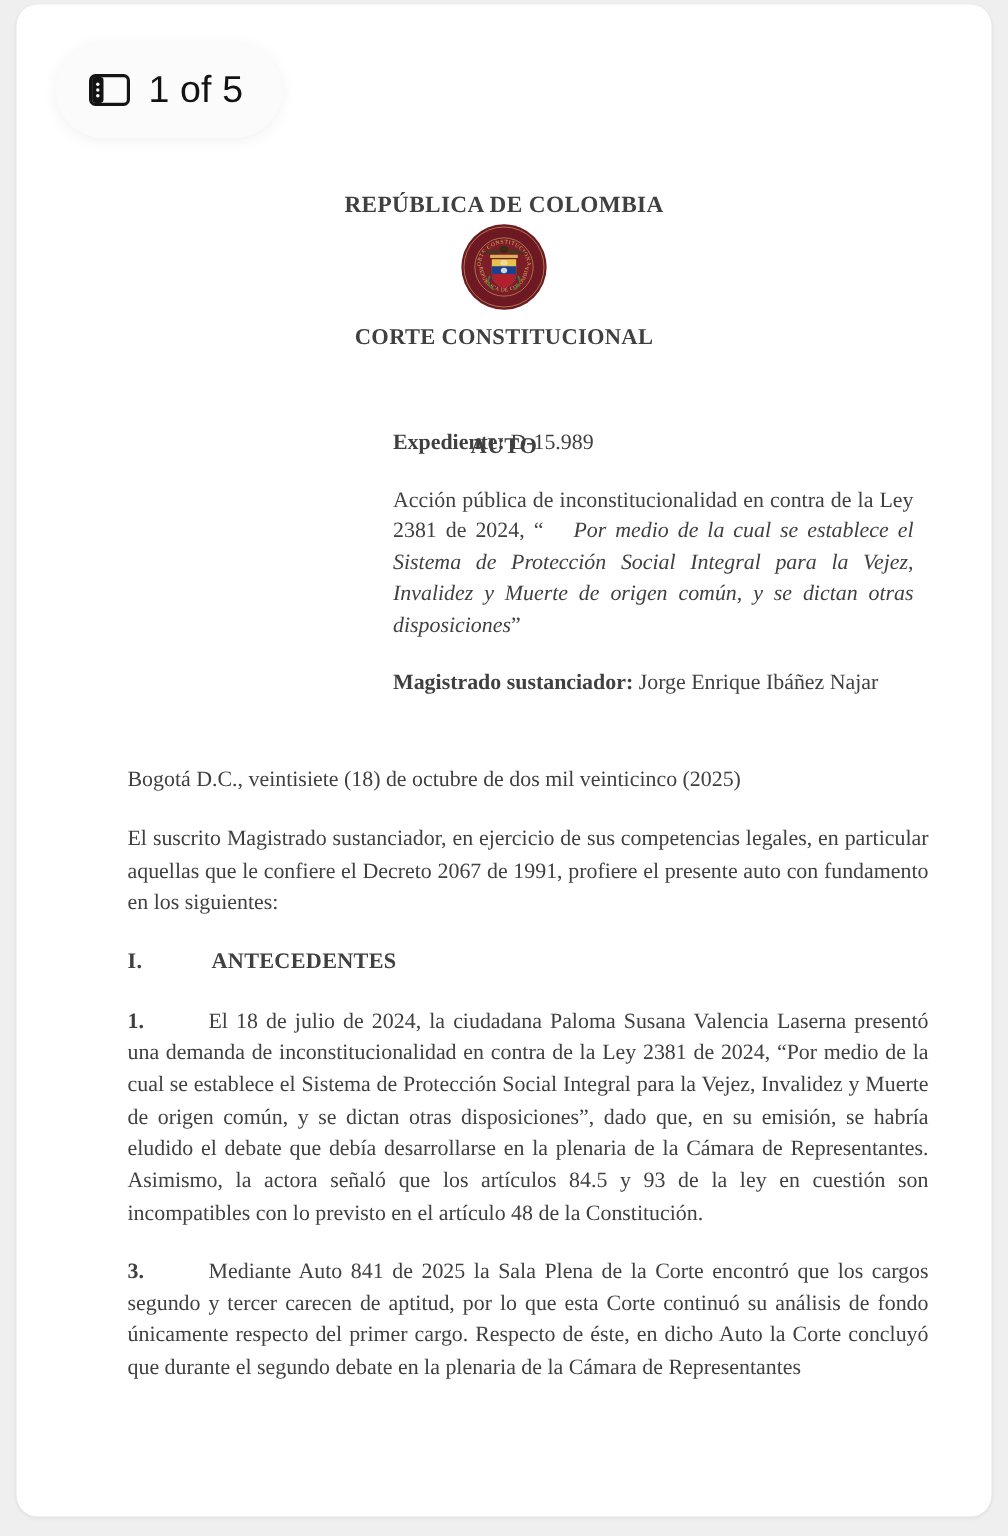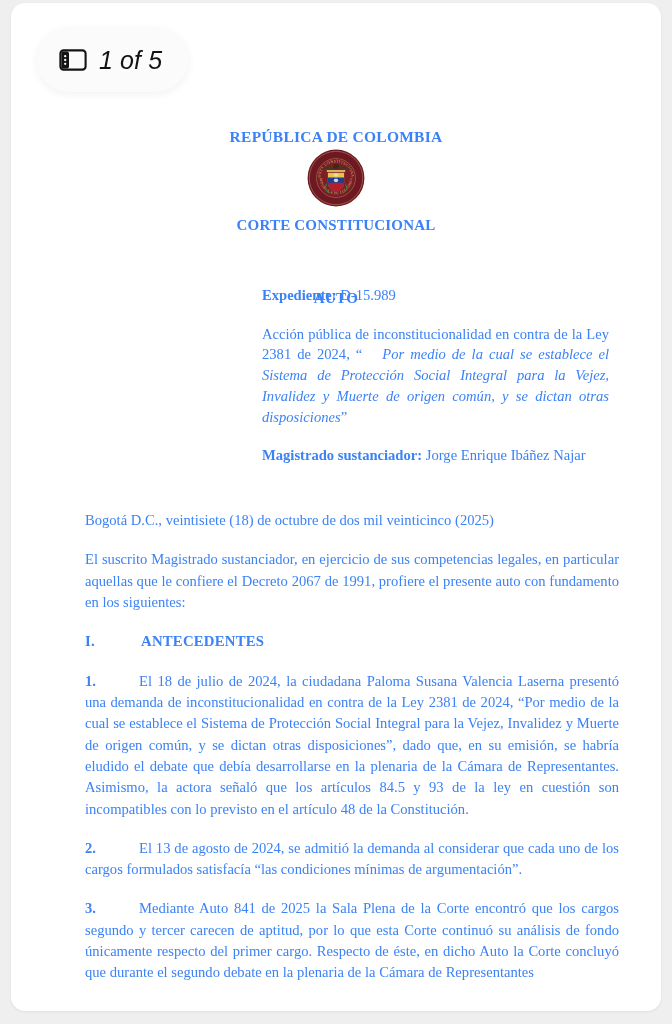--- a/index.html
+++ b/index.html
@@ -58,31 +58,30 @@
     flex: 0 0 auto;
   }
   .page-badge .badge-text {
     font-family: "Liberation Sans", "DejaVu Sans", sans-serif;
     font-size: 25px;
     font-weight: 400;
     color: #131313;
     letter-spacing: 0.1px;
     line-height: 1;
     white-space: nowrap;
-    font-style: italic;
   }
 
   
   .doc-body {
     position: absolute;
     left: 0;
     top: 0;
     width: 650px;
     height: 808px;
-    color: #3b82f6;
+    color: #404040;
   }
   .center {
     text-align: center;
   }
   .head-title {
     position: absolute;
     left: 0;
     right: 0;
     top: 125px;
     font-size: 15.5px;
@@ -248,23 +247,20 @@
 
         <div class="section-head">
           <span class="num">I.</span>
           <span>ANTECEDENTES</span>
         </div>
 
         <p class="numbered">
           <span class="lead">1.</span><span>El 18 de julio de 2024, la ciudadana Paloma Susana Valencia Laserna presentó una demanda de inconstitucionalidad en contra de la Ley 2381 de 2024, “Por medio de la cual se establece el Sistema de Protección Social Integral para la Vejez, Invalidez y Muerte de origen común, y se dictan otras disposiciones”, dado que, en su emisión, se habría eludido el debate que debía desarrollarse en la plenaria de la Cámara de Representantes. Asimismo, la actora señaló que los artículos 84.5 y 93 de la ley en cuestión son incompatibles con lo previsto en el artículo 48 de la Constitución.</span>
         </p>
         <p class="numbered">
-          <span class="lead">2.</span><span>El 13 de agosto de 2024, se admitió la demanda al considerar que cada uno de los cargos formulados satisfacía “las condiciones mínimas de argumentación”.</span>
-        </p>
-        <p class="numbered">
           <span class="lead">3.</span><span>Mediante Auto 841 de 2025 la Sala Plena de la Corte encontró que los cargos segundo y tercer carecen de aptitud, por lo que esta Corte continuó su análisis de fondo únicamente respecto del primer cargo. Respecto de éste, en dicho Auto la Corte concluyó que durante el segundo debate en la plenaria de la Cámara de Representantes</span>
         </p>
       </div>
 
     </div>
   </div>
 
   <div class="page-badge">
     <svg class="badge-icon" viewBox="0 0 28 24">
       <rect x="1.4" y="2.4" width="25.2" height="19.2" rx="3.2" fill="none" stroke="#141414" stroke-width="2.1"></rect>

